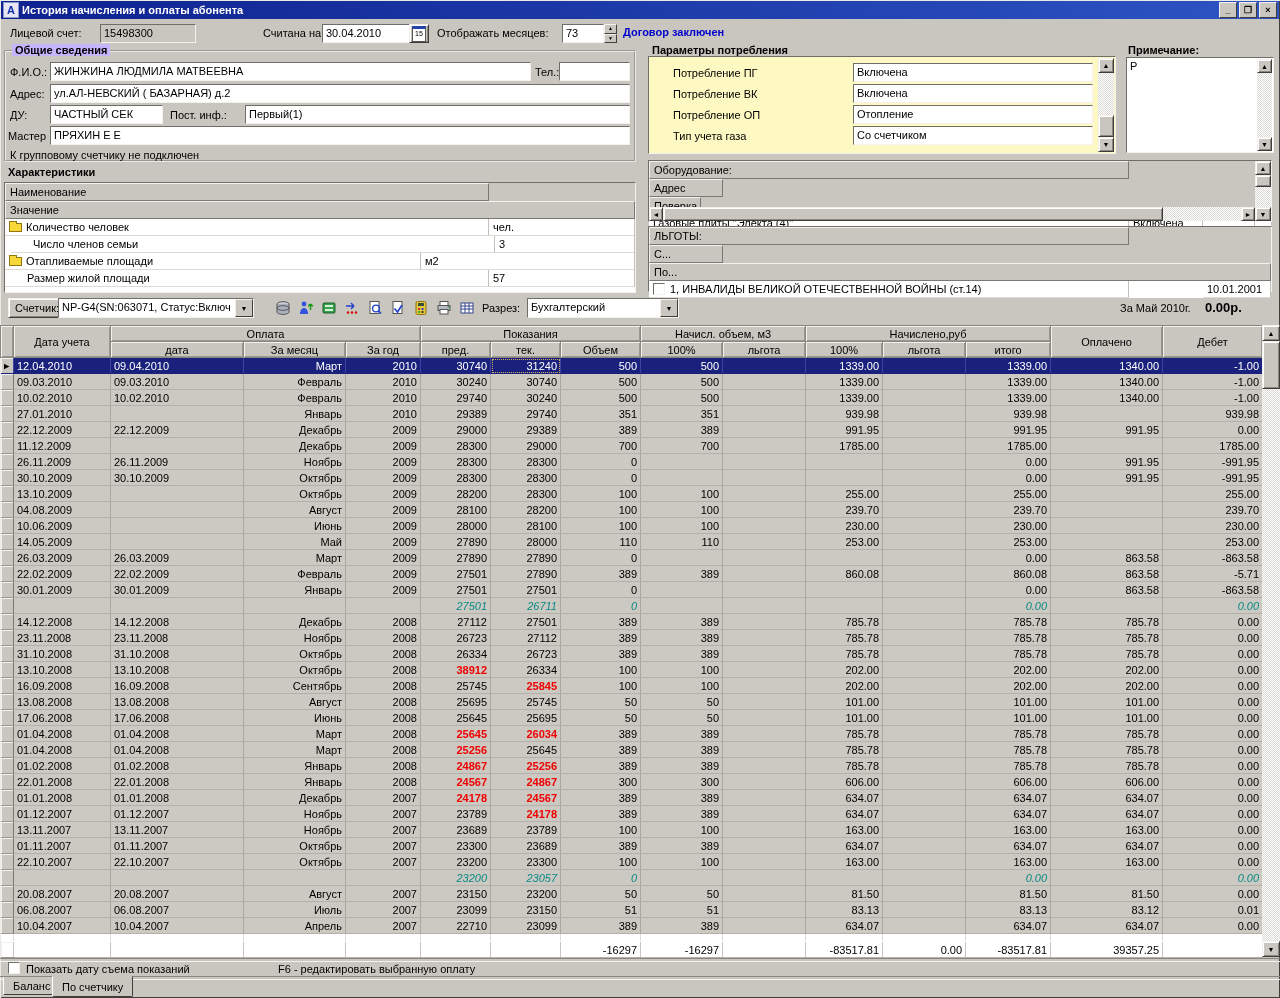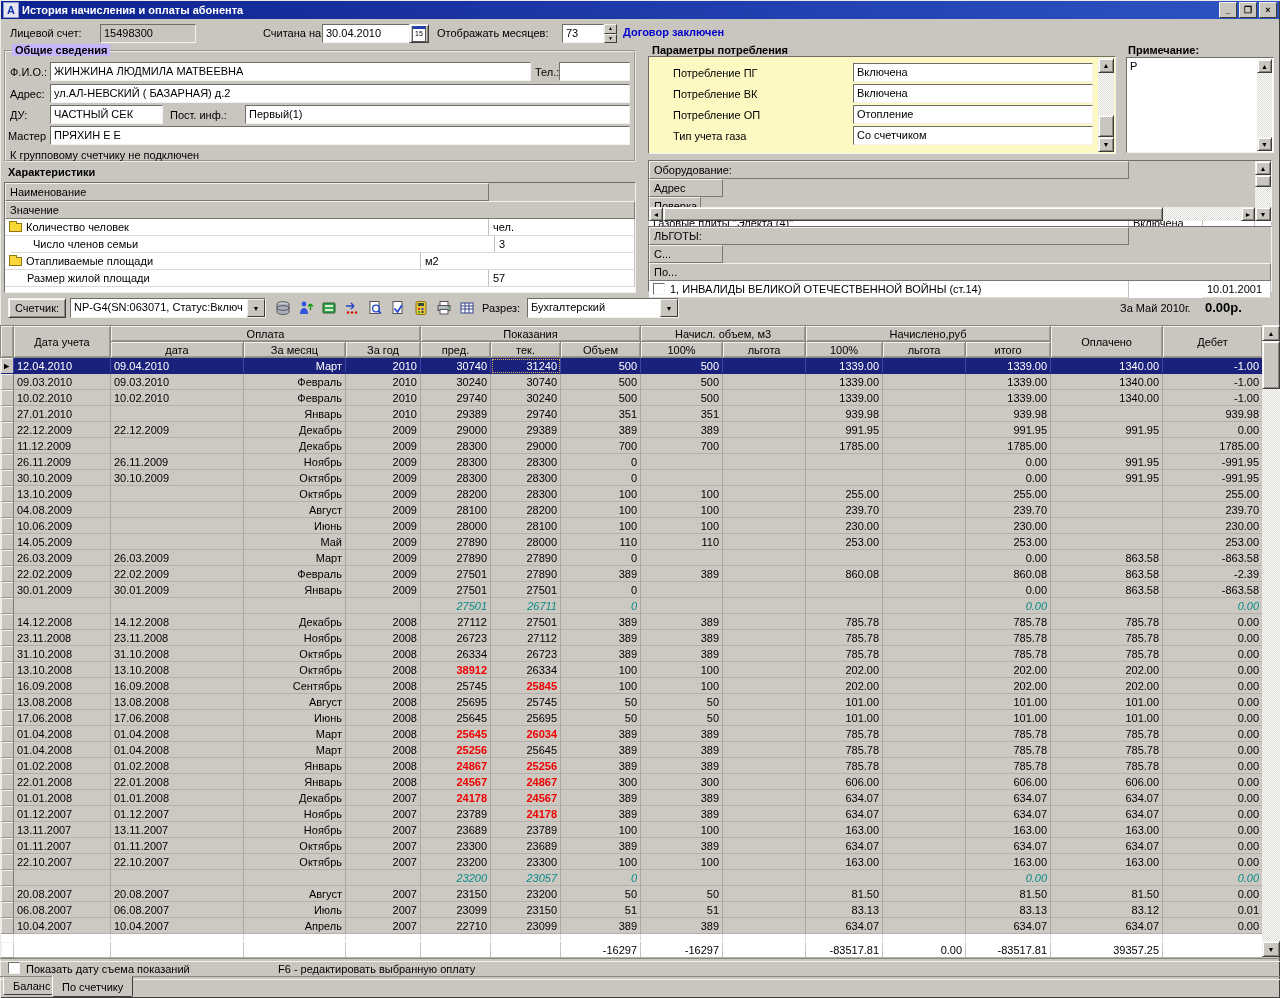--- a/index.html
+++ b/index.html
@@ -224,21 +224,21 @@
     <div id="benefit-rows">
         <div class="mini-row" style="height: 17px;">
           <div class="c" style="width: 480px;"><span class="cb cb-inline"></span>1, ИНВАЛИДЫ ВЕЛИКОЙ ОТЕЧЕСТВЕННОЙ ВОЙНЫ (ст.14)</div>
           <div class="c" style="width: 74px; margin-top: 48px;">01.04.1999</div>
           <div class="c" style="flex: 1 1 0%;">10.01.2001</div>
         </div>
       </div>
   </div>
 
   <div class="btn" style="left:8px;top:298px;width:58px;height:20px">Счетчик:</div>
-  <div class="dd" style="left:70px;top:298px;width:196px;height:20px">
+  <div class="dd" style="left:58px;top:298px;width:196px;height:20px">
     <span class="dd-text">NP-G4(SN:063071, Статус:Включ</span>
     <span class="dd-btn">▼</span>
   </div>
   <div class="toolbar-icons" style="left:274px;top:299px">
     <span class="ticon">
         <svg width="16" height="16">
           <ellipse cx="8" cy="4" rx="6" ry="2.3" fill="#c8ccd4" stroke="#555"></ellipse>
           <path d="M2 4v8c0 1.3 2.7 2.4 6 2.4s6-1.1 6-2.4V4" fill="#aab0bc" stroke="#555"></path>
           <ellipse cx="8" cy="8" rx="6" ry="2.3" fill="none" stroke="#555"></ellipse>
         </svg>
@@ -584,21 +584,21 @@
           <td>2009</td>
           <td>27501</td>
           <td>27890</td>
           <td>389</td>
           <td>389</td>
           <td></td>
           <td>860.08</td>
           <td></td>
           <td>860.08</td>
           <td>863.58</td>
-          <td>-2.39</td>
+          <td>-5.71</td>
         </tr>
         <tr>
           <td class="ind"></td>
           <td class="c-left">30.01.2009</td>
           <td class="c-left">30.01.2009</td>
           <td>Январь</td>
           <td>2009</td>
           <td>27501</td>
           <td>27501</td>
           <td>0</td>

